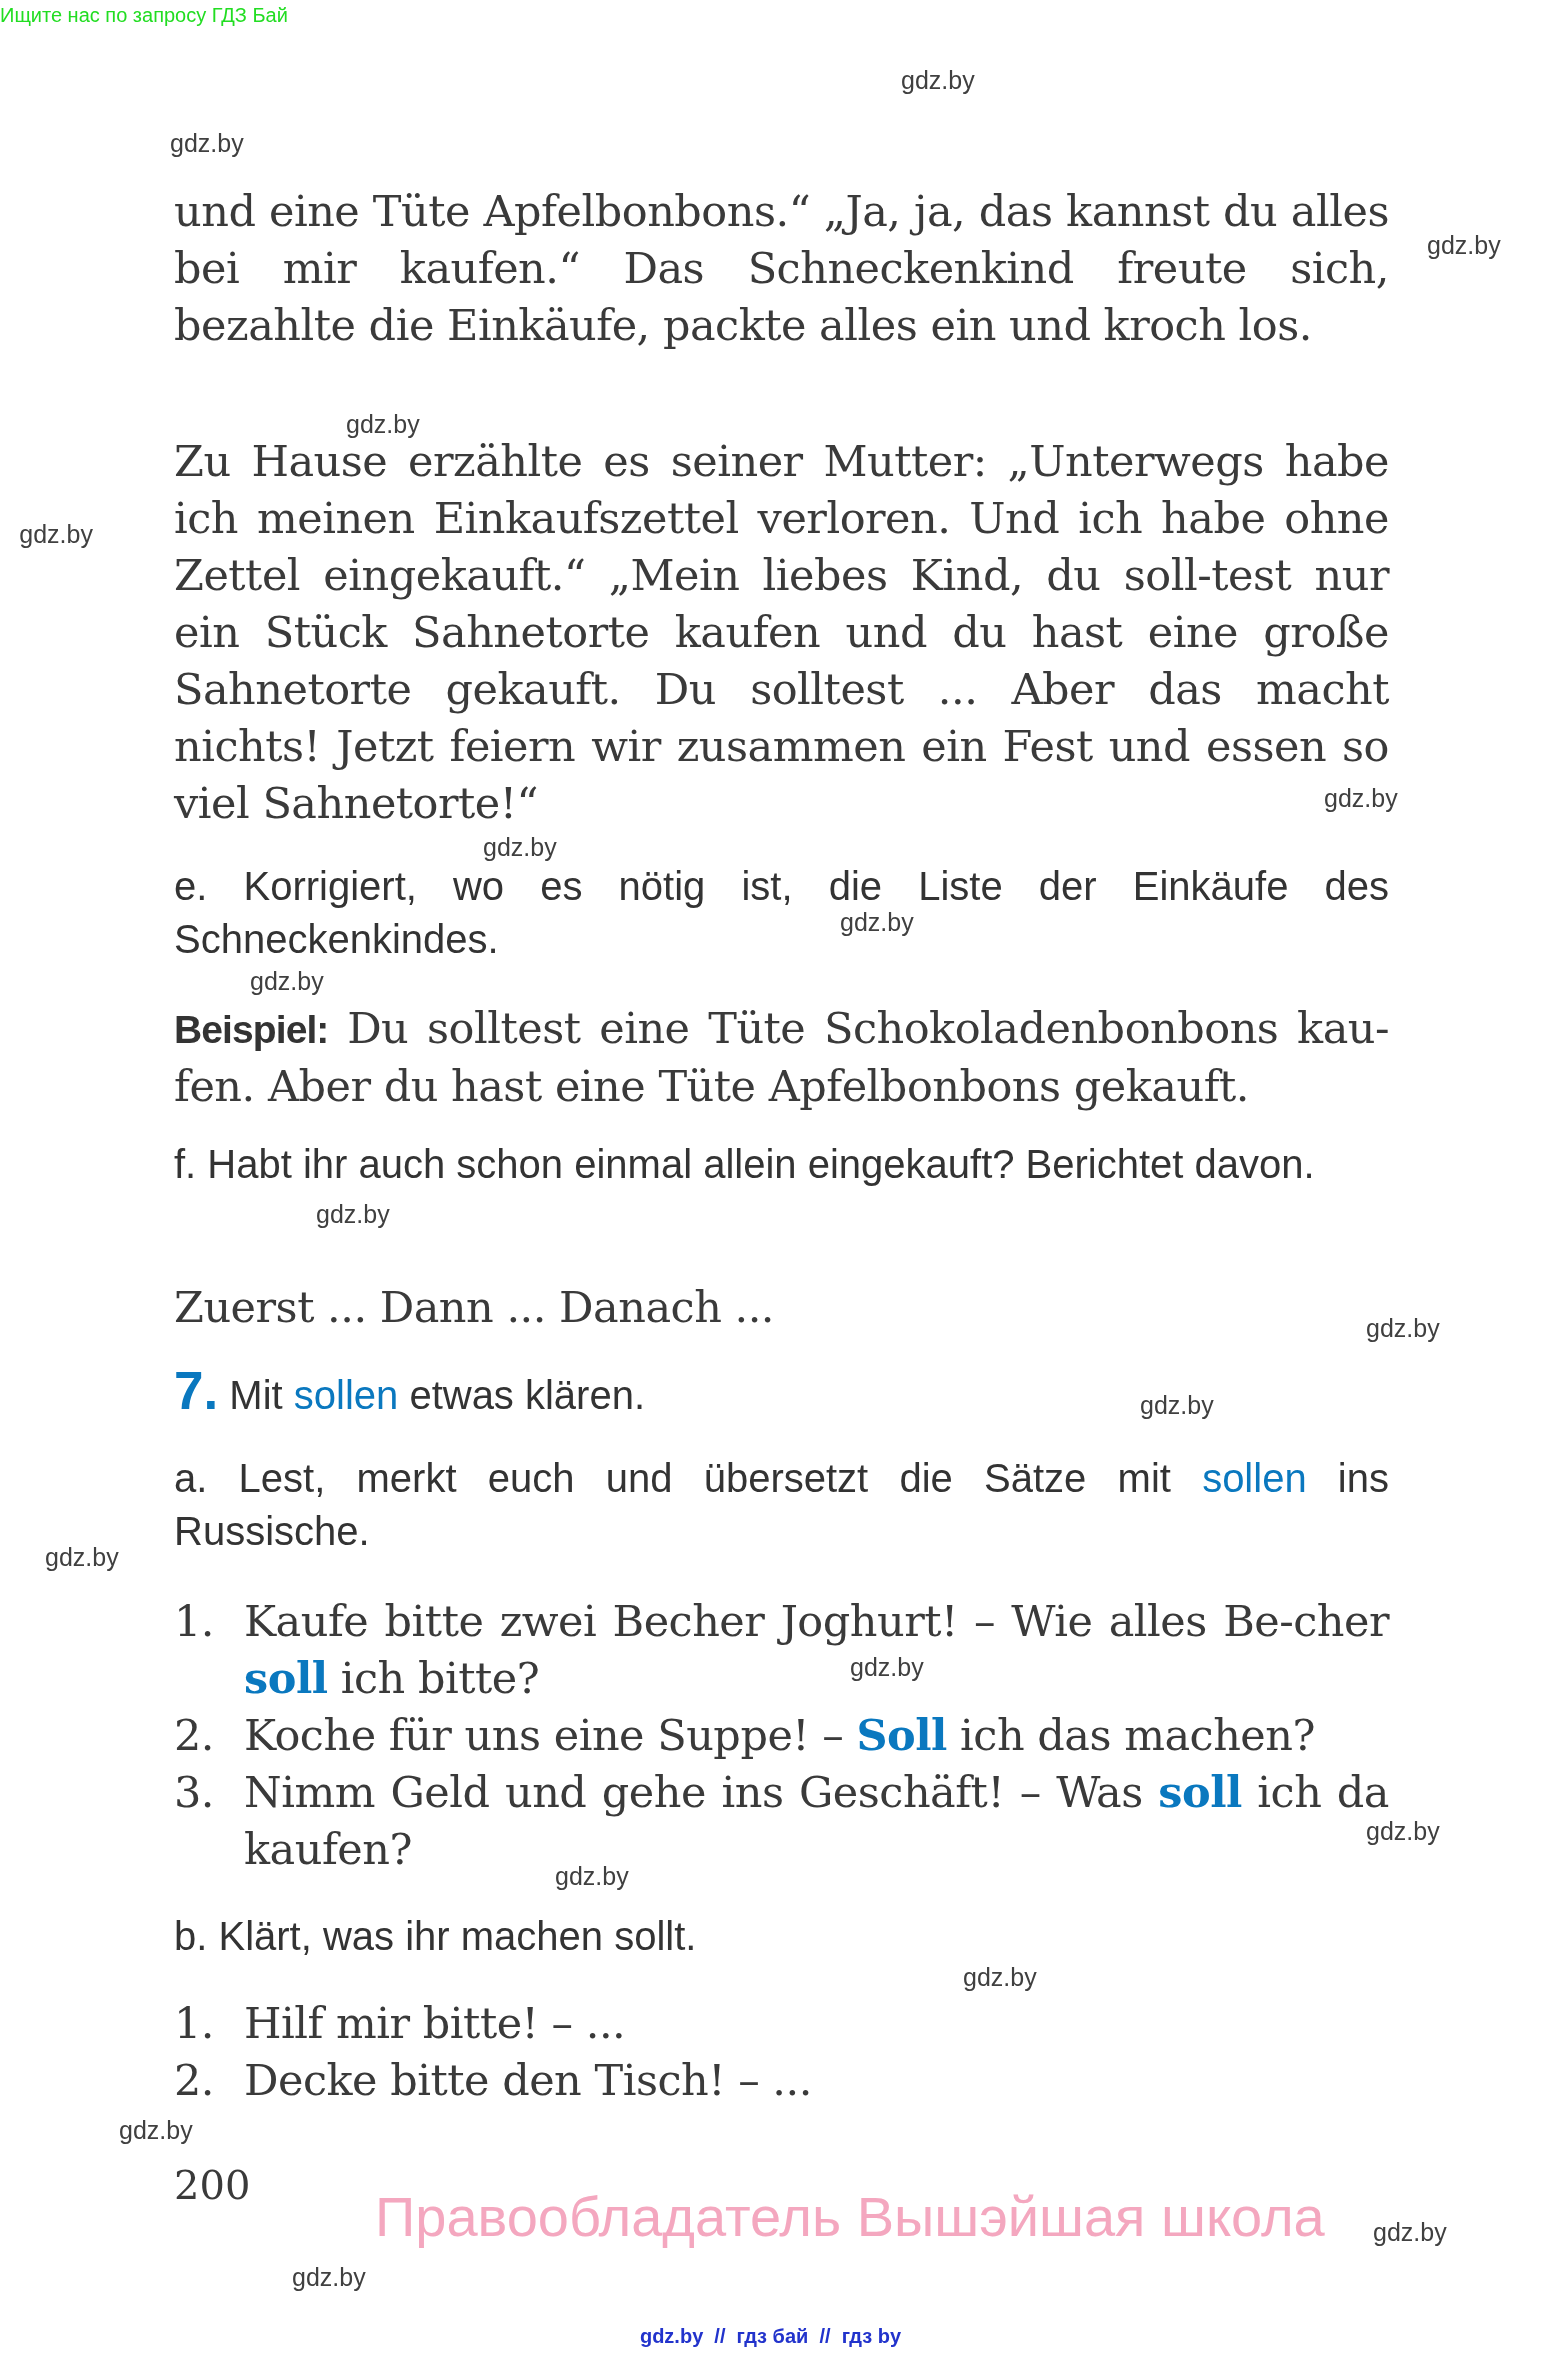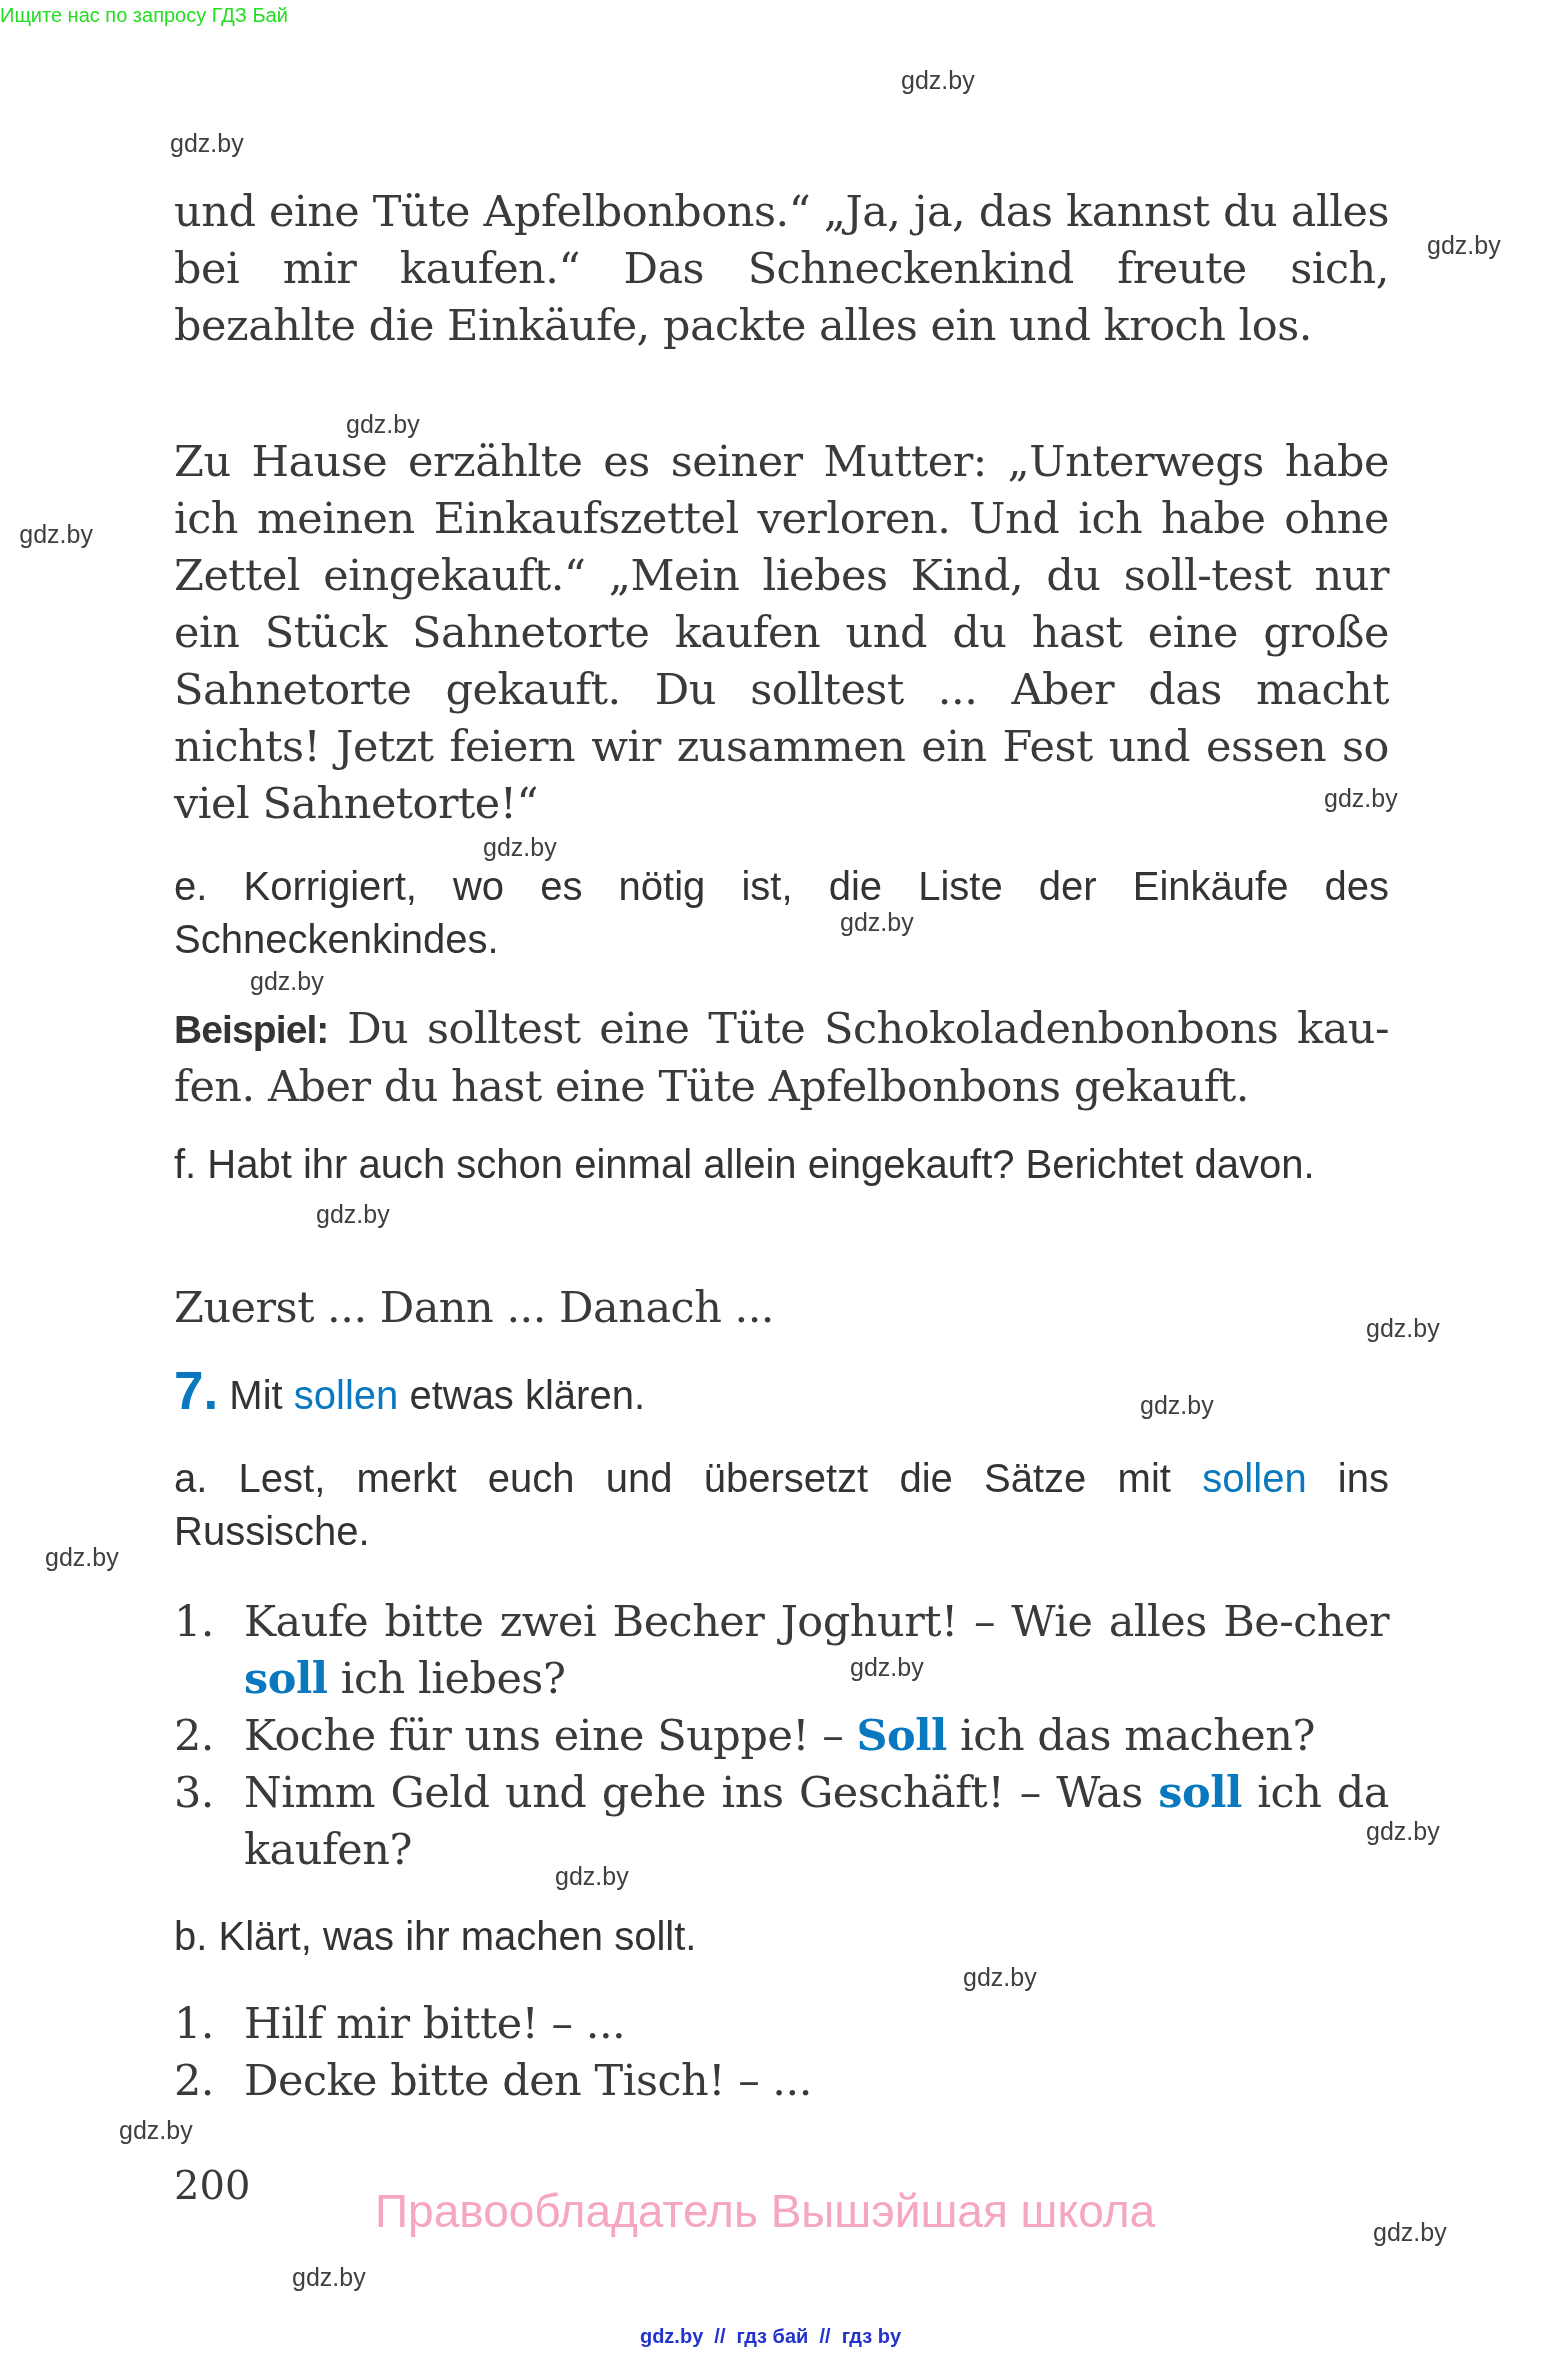--- a/index.html
+++ b/index.html
@@ -11,21 +11,21 @@
   .serif { font-family: "DejaVu Serif", "Liberation Serif", serif; font-size: 43px; line-height: 57px; text-align: justify; text-align-last: left; letter-spacing: -0.5px; }
   .task { font-family: "Liberation Sans", sans-serif; font-size: 40px; line-height: 53px; color: #333333; text-align: justify; text-align-last: left; }
   .accent { color: #0a78bf; }
   .bold { font-weight: bold; }
   .num7 { color: #0a78bf; font-family: "Liberation Sans", sans-serif; font-weight: bold; font-size: 53px; }
   .list-item { display: flex; }
   .list-num { width: 70px; flex: none; }
   .list-text { flex: 1; text-align: justify; text-align-last: left; }
   .bsp { font-family: Liberation Sans, sans-serif; font-weight: bold; font-size: 39px; color: #333333; letter-spacing: -0.9px; }
   .pgnum { font-family: "DejaVu Serif", serif; font-size: 40px; color: #3a3a3a; }
-  .rights { font-family: "Liberation Sans", sans-serif; font-size: 46px; color: #f4a7bf; }
+  .rights { font-family: "Liberation Sans", sans-serif; font-size: 56px; color: #f4a7bf; }
   .footer { font-family: "Liberation Sans", sans-serif; font-size: 20px; color: #2233cc; font-weight: bold; }
 </style>
 </head>
 <body>
 
 <div class="abs banner">Ищите нас по запросу ГДЗ Бай</div>
 
 <div class="abs wm" style="left:901px;top:66px">gdz.by</div>
 <div class="abs wm" style="left:170px;top:129px">gdz.by</div>
 <div class="abs wm" style="left:1427px;top:231px">gdz.by</div>
@@ -58,21 +58,21 @@
 
 <div class="page task" style="top:1364px">
   <span class="num7">7.</span><span> Mit </span><span class="accent">sollen</span><span> etwas klären.</span>
 </div>
 
 <div class="page task" style="top:1452px"><span>a. Lest, merkt euch und übersetzt die Sätze mit </span><span class="accent">sollen</span><span> ins Russische.</span></div>
 
 <div class="page serif" style="top:1593px">
   <div class="list-item">
       <span class="list-num">1.</span>
-      <span class="list-text"><span>Kaufe bitte zwei Becher Joghurt! – Wie alles Be-cher </span><span class="accent bold">soll</span><span> ich liebes?</span></span>
+      <span class="list-text"><span>Kaufe bitte zwei Becher Joghurt! – Wie alles Be-cher </span><span class="accent bold">soll</span><span> ich bitte?</span></span>
     </div>
   <div class="list-item">
       <span class="list-num">2.</span>
       <span class="list-text"><span>Koche für uns eine Suppe! – </span><span class="accent bold">Soll</span><span> ich das machen?</span></span>
     </div>
   <div class="list-item">
       <span class="list-num">3.</span>
       <span class="list-text"><span>Nimm Geld und gehe ins Geschäft! – Was </span><span class="accent bold">soll</span><span> ich da kaufen?</span></span>
     </div>
 </div>

